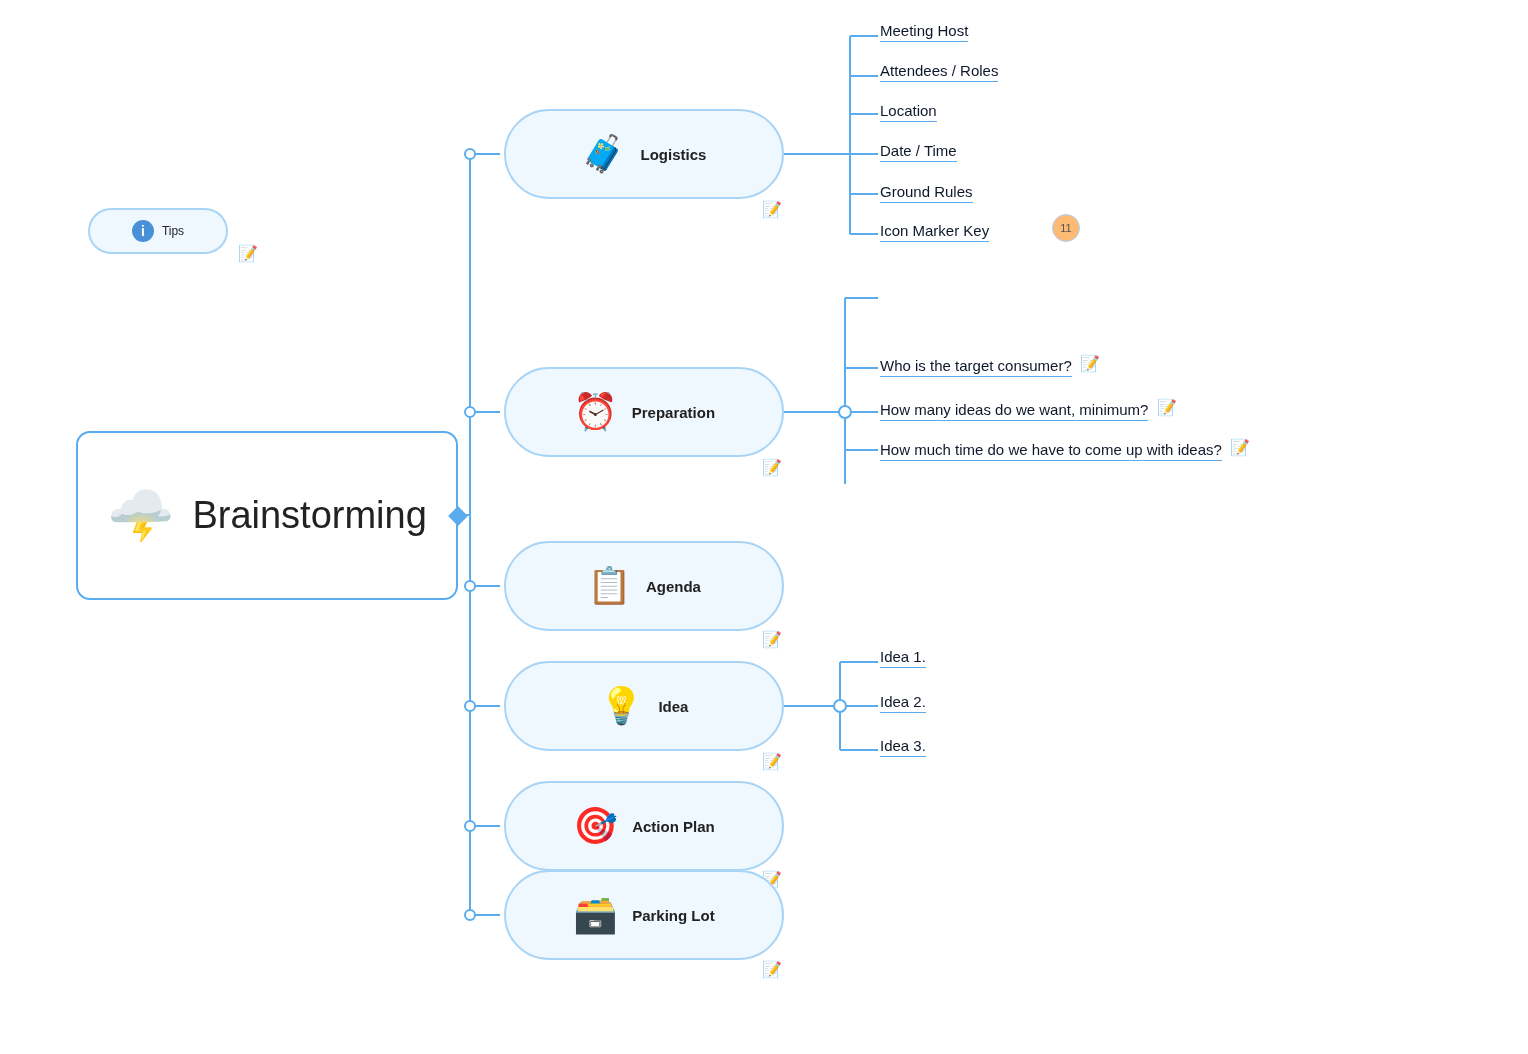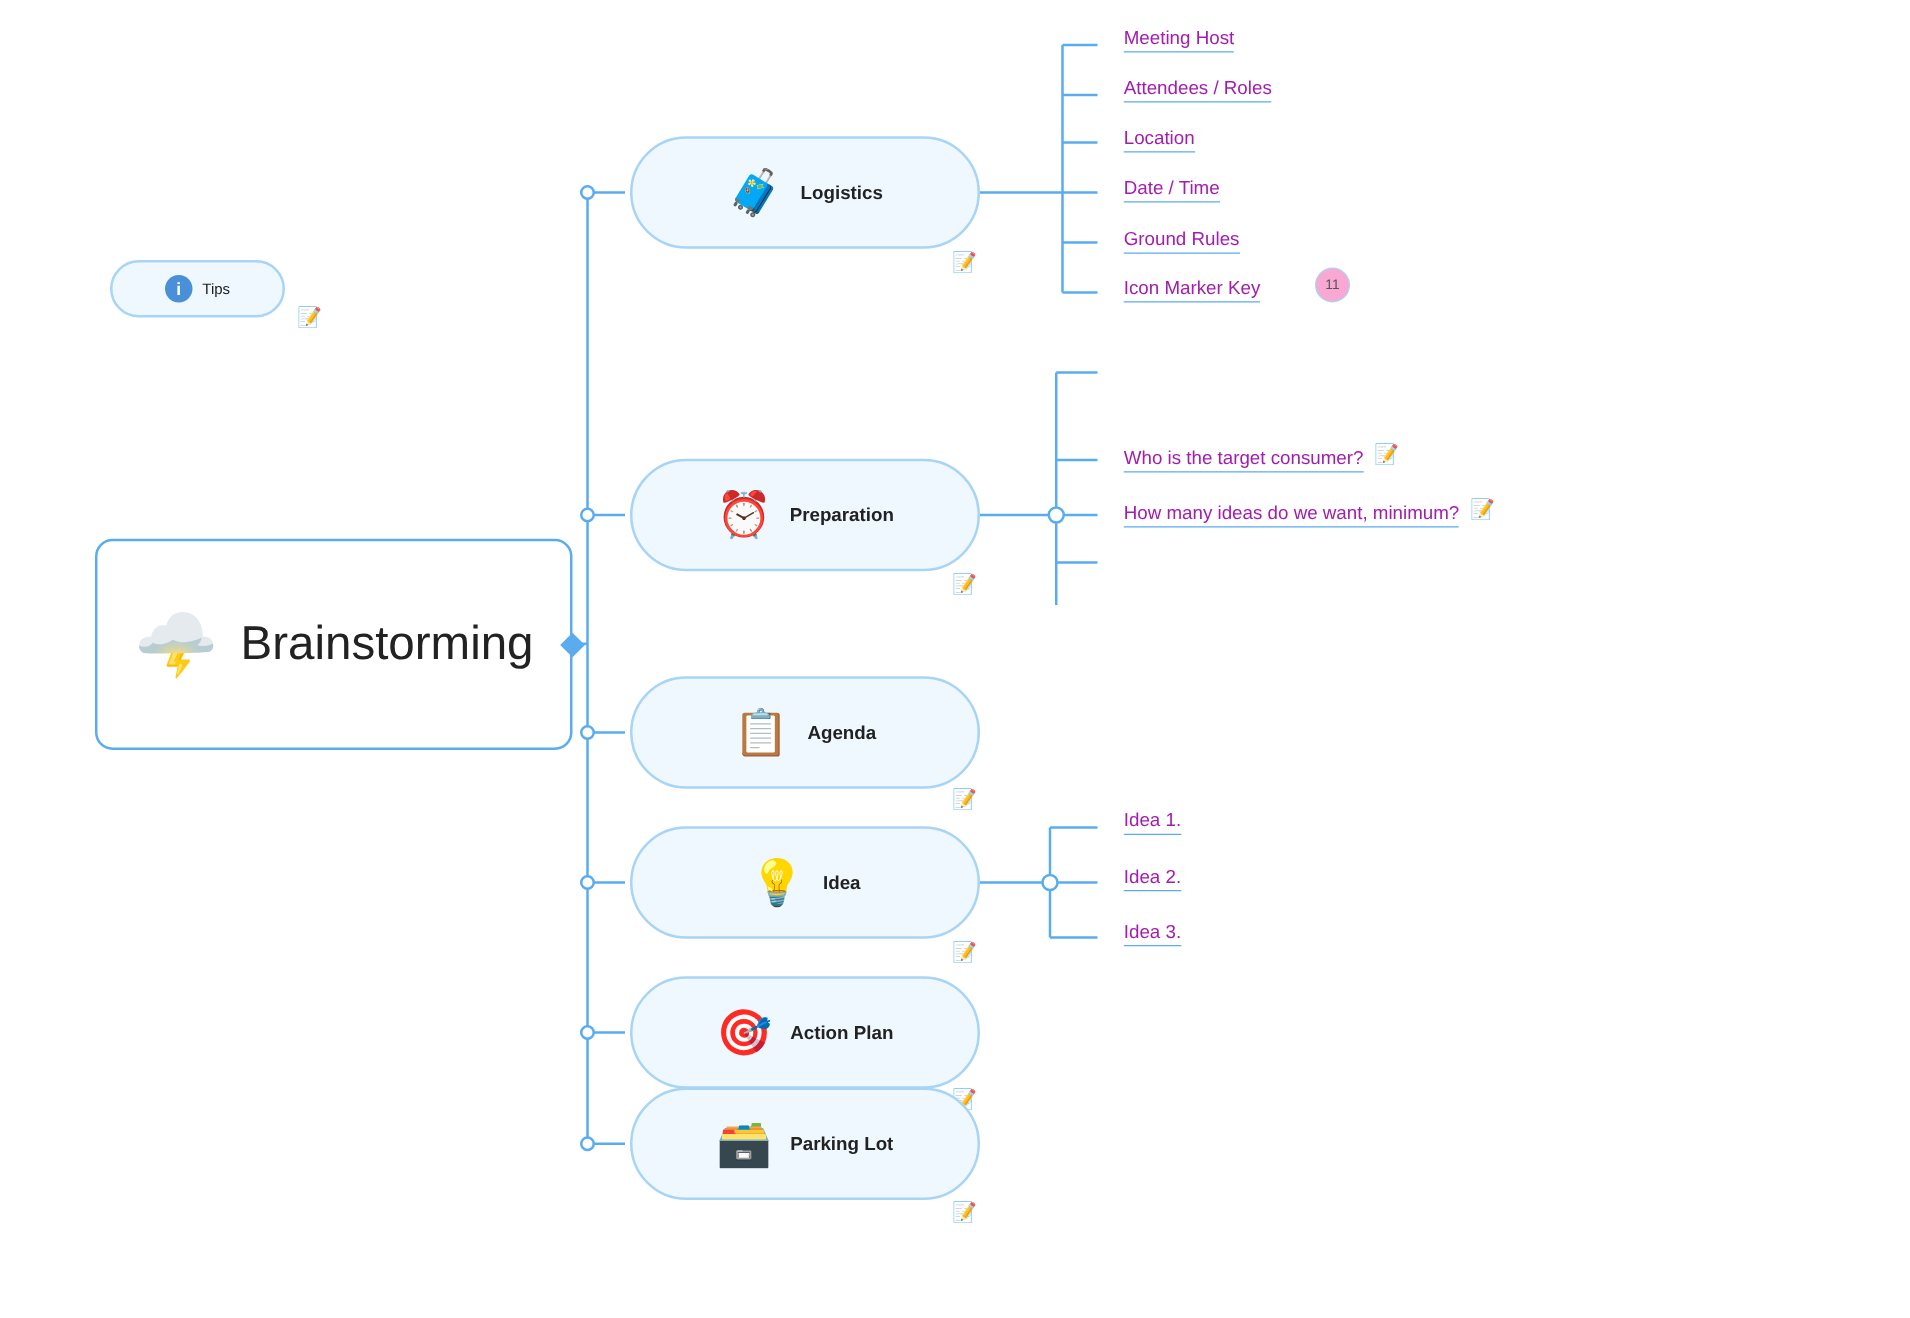--- a/index.html
+++ b/index.html
@@ -58,25 +58,24 @@
       font-weight: 700;
     }
 
     
     .leaf-node {
       position: absolute;
       white-space: nowrap;
     }
     .leaf-node .leaf-text {
       font-size: 15px;
-      color: #a21caf;
+      color: #0f172a;
       border-bottom: 1.5px solid #5aacee;
       padding-bottom: 2px;
       display: inline-block;
-      margin-left: 19px;
     }
 
     
     .tips-node {
       position: absolute;
       left: 88px;
       top: 208px;
       width: 140px;
       height: 46px;
       border: 2px solid #a8d4f5;
@@ -107,21 +106,21 @@
     
     .edit-icon {
       position: absolute;
       font-size: 16px;
       color: #aaa;
     }
 
     
     .badge {
       position: absolute;
-      background: #f9a8d4;
+      background: #fdba74;
       border: 1.5px solid #a8d4f5;
       border-radius: 50%;
       width: 28px;
       height: 28px;
       display: flex;
       align-items: center;
       justify-content: center;
       font-size: 11px;
       color: #555;
     }
@@ -251,20 +250,24 @@
   <span class="edit-icon" style="left:762px;top:458px;">📝</span>
 
   <div class="leaf-node" style="left:880px;top:356px;">
     <span class="leaf-text">Who is the target consumer?</span>
     <span class="edit-icon" style="position:relative;left:4px;top:-2px;">📝</span>
   </div>
   <div class="leaf-node" style="left:880px;top:400px;">
     <span class="leaf-text">How many ideas do we want, minimum?</span>
     <span class="edit-icon" style="position:relative;left:4px;top:-2px;">📝</span>
   </div>
+  <div class="leaf-node" style="left:880px;top:440px;">
+    <span class="leaf-text">How much time do we have to come up with ideas?</span>
+    <span class="edit-icon" style="position:relative;left:4px;top:-2px;">📝</span>
+  </div>
 
   <div class="branch-node" style="left:504px;top:541px;">
 
     <span style="font-size:36px;">📋</span>
     <span class="label">Agenda</span>
   </div>
   <span class="edit-icon" style="left:762px;top:630px;">📝</span>
 
   <div class="branch-node" style="left:504px;top:661px;">
 

